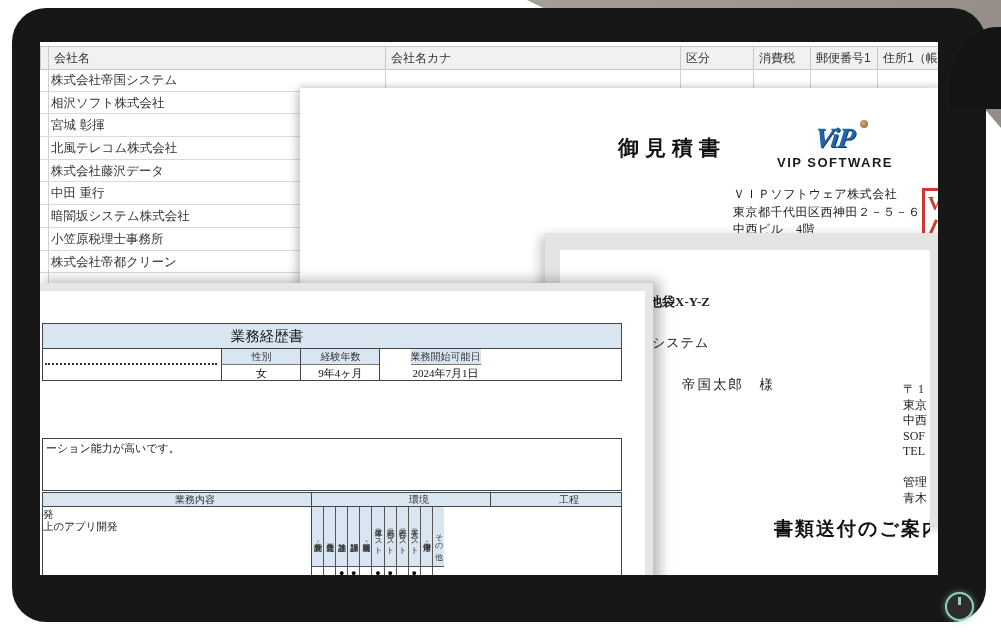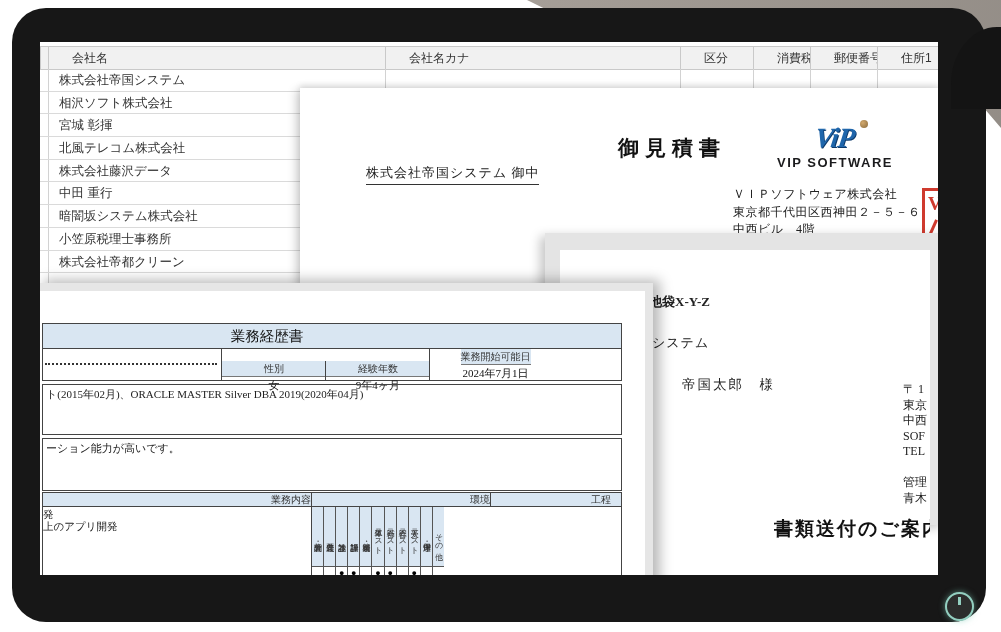--- a/index.html
+++ b/index.html
@@ -16,26 +16,26 @@
   .bezel{left:12px;top:8px;width:974px;height:614px;background:#171717;border-radius:34px;}
   .screen{left:40px;top:42px;width:898px;height:533px;background:#ffffff;overflow:hidden;}
   .power-btn{left:945px;top:592px;width:25px;height:25px;border-radius:50%;
     border:2.5px solid #93cfc0;background:#2c2d2c;box-shadow:0 0 6px rgba(130,205,185,.55);}
   .power-line{left:11px;top:3px;width:2.5px;height:8px;background:#93cfc0;}
 
   
   .grid-header{left:0;top:4px;width:898px;height:22px;background:#f1f1f1;
     border-top:1px solid #c9c9c9;border-bottom:1px solid #c9c9c9;}
   .grid-header .hcell{position:absolute;top:0;height:22px;line-height:22px;font-size:12px;
-    color:#333;padding-left:23px;border-left:1px solid #c9c9c9;white-space:nowrap;overflow:hidden;
+    color:#333;padding-left:5px;border-left:1px solid #c9c9c9;white-space:nowrap;overflow:hidden;
     box-sizing:border-box;}
   .vline{width:1px;background:#d2d2d2;top:27px;height:215px;}
   .rows{left:0;top:27px;width:898px;}
   .row{height:22.7px;line-height:22.7px;font-size:12.5px;color:#333;
-    border-bottom:1px solid #dadada;padding-left:19px;white-space:nowrap;box-sizing:border-box;}
+    border-bottom:1px solid #dadada;padding-left:11px;white-space:nowrap;box-sizing:border-box;}
 
   
   .serif{font-family:"Liberation Serif", serif;}
   .pre{white-space:pre-line;}
 
   
   .win-quote{left:260px;top:46px;width:640px;height:200px;background:#fff;overflow:hidden;
     box-shadow:-4px 2px 9px rgba(0,0,0,.18), 0 -3px 6px rgba(0,0,0,.10);}
   .q-recipient{left:66px;top:76px;font-size:13px;color:#222;letter-spacing:1px;
     border-bottom:1px solid #333;padding-bottom:2px;}
@@ -76,25 +76,25 @@
   .r-info-title{height:24px;line-height:24px;text-align:center;padding-right:130px;
     font-size:14.5px;color:#111;border-bottom:1px solid #444;}
   .r-info-body{display:flex;height:31px;}
   .r-name-cell{width:179px;position:relative;border-right:1px solid #444;box-sizing:border-box;}
   .dotted{position:absolute;left:2px;top:14px;width:172px;border-top:2px dotted #333;}
   .r-col{flex:1;display:flex;flex-direction:column;border-left:1px solid #444;box-sizing:border-box;
     margin-left:-1px;}
   .r-col .h{height:15px;line-height:15px;font-size:10px;text-align:center;color:#333;
     border-bottom:1px solid #777;}
   .r-col .v{height:16px;line-height:16px;font-size:11px;text-align:center;color:#111;}
-  .w90{width:105px;flex:none;margin-top:12px;} .w89{width:89px;flex:none;} .w132{width:132px;flex:none;align-items:center;}
+  .w90{width:80px;flex:none;} .w89{width:89px;flex:none;} .w132{width:132px;flex:none;align-items:center;}
   .r-box{left:2px;width:580px;font-size:11px;color:#222;padding:2px 3px;box-sizing:border-box;}
   .r-bottom{left:2px;top:201px;width:580px;height:92px;overflow:hidden;}
   .rb-head{display:flex;height:13px;border-bottom:1px solid #444;}
-  .rb-head div{line-height:13px;font-size:10px;text-align:right;color:#333;box-sizing:border-box;padding-left:36px;}
+  .rb-head div{line-height:13px;font-size:10px;text-align:center;color:#333;box-sizing:border-box;padding-left:36px;}
   .rb-body{display:flex;height:78px;}
   .cell-b{box-sizing:border-box;border-left:1px solid #444;}
   .work-cell{width:268px;font-size:10.5px;line-height:11.5px;padding-top:2px;color:#222;}
   .env-cell{width:179px;font-size:10.5px;line-height:11.2px;padding:1px 0 0 3px;color:#222;}
   .proc-wrap{width:133px;display:flex;}
   .proc-col{flex:1;display:flex;flex-direction:column;box-sizing:border-box;border-left:1px solid #555;}
   .proc-col:first-child{border-left:none;}
   .proc-h{height:60px;border-bottom:1px solid #555;writing-mode:vertical-rl;text-orientation:upright;
     font-size:8px;line-height:11px;color:#333;text-align:center;width:100%;box-sizing:border-box;
     padding-top:1px;}
@@ -131,21 +131,20 @@
     <div class="row">宮城 彰揮</div>
     <div class="row">北風テレコム株式会社</div>
     <div class="row">株式会社藤沢データ</div>
     <div class="row">中田 重行</div>
     <div class="row">暗闇坂システム株式会社</div>
     <div class="row">小笠原税理士事務所</div>
     <div class="row">株式会社帝都クリーン</div>
   </div>
 
   <div class="abs win-quote serif">
-    <div class="abs q-recipient">株式会社帝国システム 御中</div>
     <div class="abs q-title">御見積書</div>
     <div class="abs logo">
       <span class="logo-dot"></span>
       <div class="logo-mark">ViP</div>
       <div class="logo-caption" style="font-family:'Liberation Sans',sans-serif;">VIP SOFTWARE</div>
     </div>
     <div class="abs q-sender pre">ＶＩＰソフトウェア株式会社
 東京都千代田区西神田２－５－６
 中西ビル　4階</div>
     <div class="abs stamp">
@@ -190,23 +189,20 @@
             <div class="h blue">経験年数</div>
             <div class="v">9年4ヶ月</div>
           </div>
           <div class="r-col w132">
             <div class="h blue">業務開始可能日</div>
             <div class="v">2024年7月1日</div>
           </div>
         </div>
       </div>
 
-      <div class="abs r-table r-box" style="top:93px;height:51px;">
-        <span>ト(2015年02月)、ORACLE MASTER Silver DBA 2019(2020年04月)</span>
-      </div>
 
       <div class="abs r-table r-box" style="top:147px;height:53px;">
         <span>ーション能力が高いです。</span>
       </div>
 
       <div class="abs r-table r-bottom">
         <div class="rb-head blue">
           <div style="width:268px;">業務内容</div>
           <div style="width:179px;border-left:1px solid #444;">環境</div>
           <div style="width:121px;border-left:1px solid #444;">工程</div>

